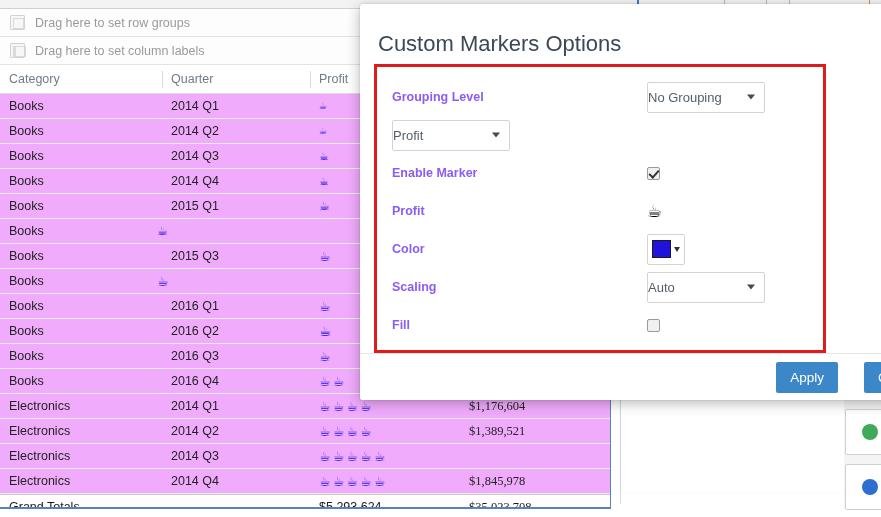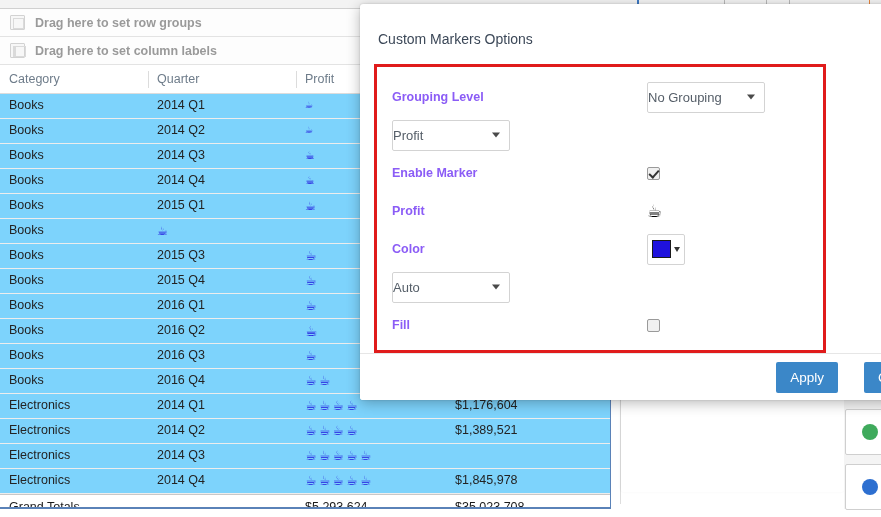--- a/index.html
+++ b/index.html
@@ -27,21 +27,20 @@
     width: 611px; height: 500px;
     background: #ffffff;
     border-right: 1px solid #5a82b8;
     border-bottom: 2px solid #5a82b8;
     overflow: hidden;
   }
   .dropzone {
     height: 28px; display: flex; align-items: center;
     padding-left: 10px; border-bottom: 1px solid #e3e3e3;
     background: #fdfdfd;
-    font-weight: bold;
   }
   .dz-icon {
     width: 15px; height: 15px; margin-right: 10px;
     border: 1px solid #d2d2d2; border-radius: 1px;
     background: #f7f7f7; position: relative; flex: none;
   }
   .dz-icon::after {
     content: ""; position: absolute; left: 2px; top: 2px;
     width: 9px; height: 9px; border: 1px solid #dadada;
   }
@@ -54,28 +53,28 @@
   }
   .hdr-cell {
     font-size: 12.5px; color: #6e7c8a; padding-left: 9px;
     height: 29px; line-height: 29px; position: relative;
   }
   .hdr-cell + .hdr-cell::before {
     content: ""; position: absolute; left: 0; top: 6px;
     width: 1px; height: 17px; background: #dcdcdc;
   }
   .c-cat { width: 148px; flex: none; }
-  .c-qtr { width: 148px; flex: none; }
+  .c-qtr { width: 148px; flex: none; margin-left: 14px; }
   .c-pro { width: 150px; flex: none; }
-  .c-rev { width: 165px; flex: none; }
+  .c-rev { width: 165px; flex: none; font-family: Liberation Serif, serif; }
 
   .body-rows { position: relative; }
   .row {
-    display: flex; height: 25px; align-items: flex-end;
-    border-bottom: 1px solid #ededed; background: #7dd3fc;
+    display: flex; height: 25px; align-items: center;
+    border-bottom: 1px solid #ededed; background: #f0abfc;
   }
   .cell {
     font-size: 12.5px; color: #232323; padding-left: 9px;
     height: 25px; line-height: 25px; white-space: nowrap; overflow: hidden;
   }
   .cell.num { text-align: left; }
   .marker-cell {
     width: 150px; flex: none; height: 25px;
     display: flex; align-items: center; padding-left: 9px;
     overflow: hidden; white-space: nowrap;
@@ -122,21 +121,21 @@
   .dialog {
     position: absolute; left: 360px; top: 4px;
     width: 560px; height: 396px;
     background: #ffffff;
     border-radius: 3px;
     box-shadow: 0 3px 14px rgba(0,0,0,0.28), 0 0 2px rgba(0,0,0,0.18);
     overflow: hidden;
   }
   .dlg-title {
     position: absolute; left: 18px; top: 27px;
-    font-size: 14px; color: #3c4858; font-weight: 400;
+    font-size: 22px; color: #3c4858; font-weight: 400;
   }
 
   .annot-box {
     position: absolute; left: 14px; top: 60px;
     width: 452px; height: 289px;
     border: 3px solid #e01b1b;
     background: transparent;
     pointer-events: none;
   }
 
@@ -292,21 +291,20 @@
         <div class="row">
           <div class="cell c-cat">Books</div>
           <div class="cell c-qtr">2015 Q3</div>
           <div class="marker-cell">
             <span class="cup" style="font-size: 13px; color: rgb(31, 18, 221);">☕</span>
           </div>
           <div class="cell c-rev num"></div>
         </div>
         <div class="row">
           <div class="cell c-cat">Books</div>
-          <div class="cell c-qtr">2015 Q4</div>
           <div class="marker-cell">
             <span class="cup" style="font-size: 13px; color: rgb(31, 18, 221);">☕</span>
           </div>
           <div class="cell c-rev num"></div>
         </div>
         <div class="row">
           <div class="cell c-cat">Books</div>
           <div class="cell c-qtr">2016 Q1</div>
           <div class="marker-cell">
             <span class="cup" style="font-size: 13px; color: rgb(31, 18, 221);">☕</span>
@@ -449,20 +447,21 @@
         <div class="flabel">Color</div>
         <div class="fctl">
           <div class="colorbtn">
             <span class="swatch" id="color-swatch" style="background: rgb(31, 18, 221);"></span>
             <span class="caret"></span>
           </div>
         </div>
       </div>
 
       <div class="frow">
+        <div class="flabel">Scaling</div>
         <div class="fctl">
           <div class="select">
             <span class="val">Auto</span>
             <span class="caret"></span>
           </div>
         </div>
       </div>
 
       <div class="frow">
         <div class="flabel">Fill</div>

